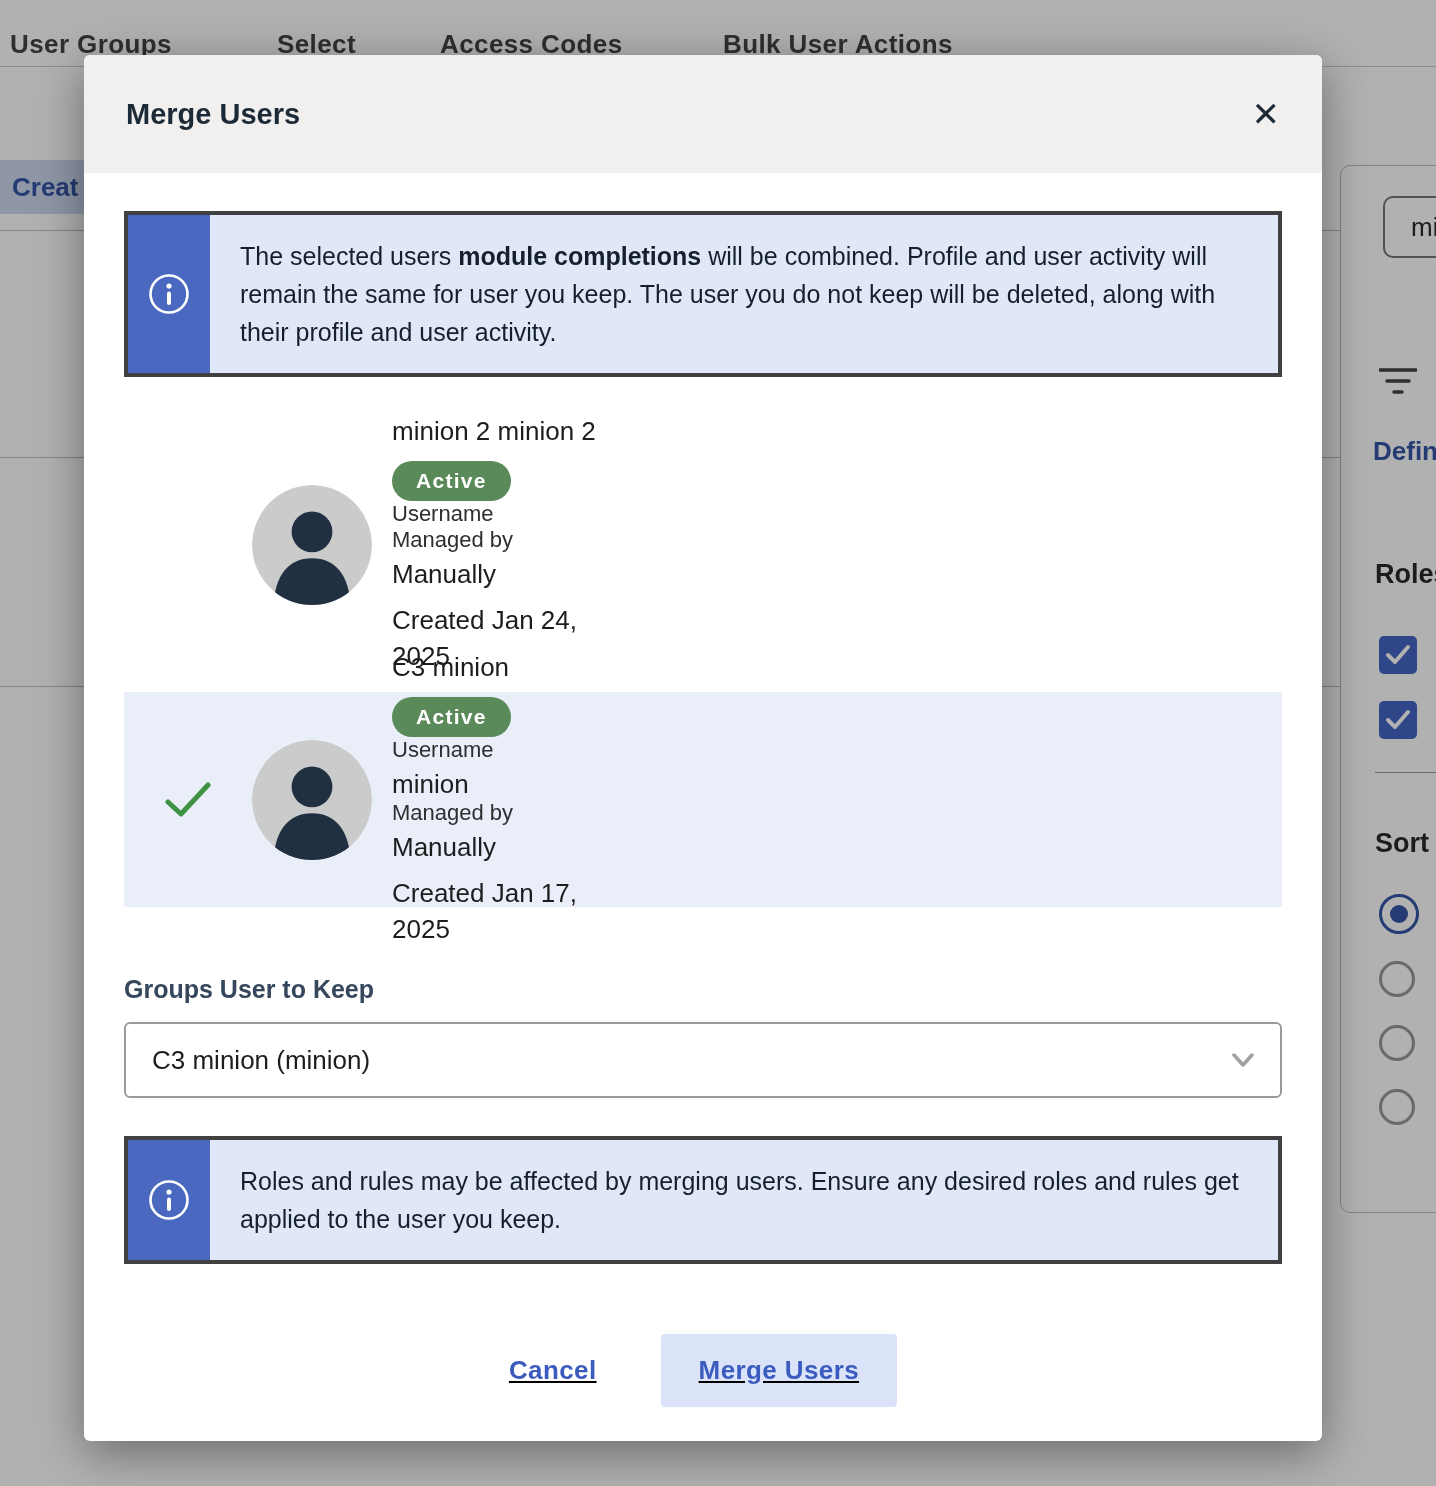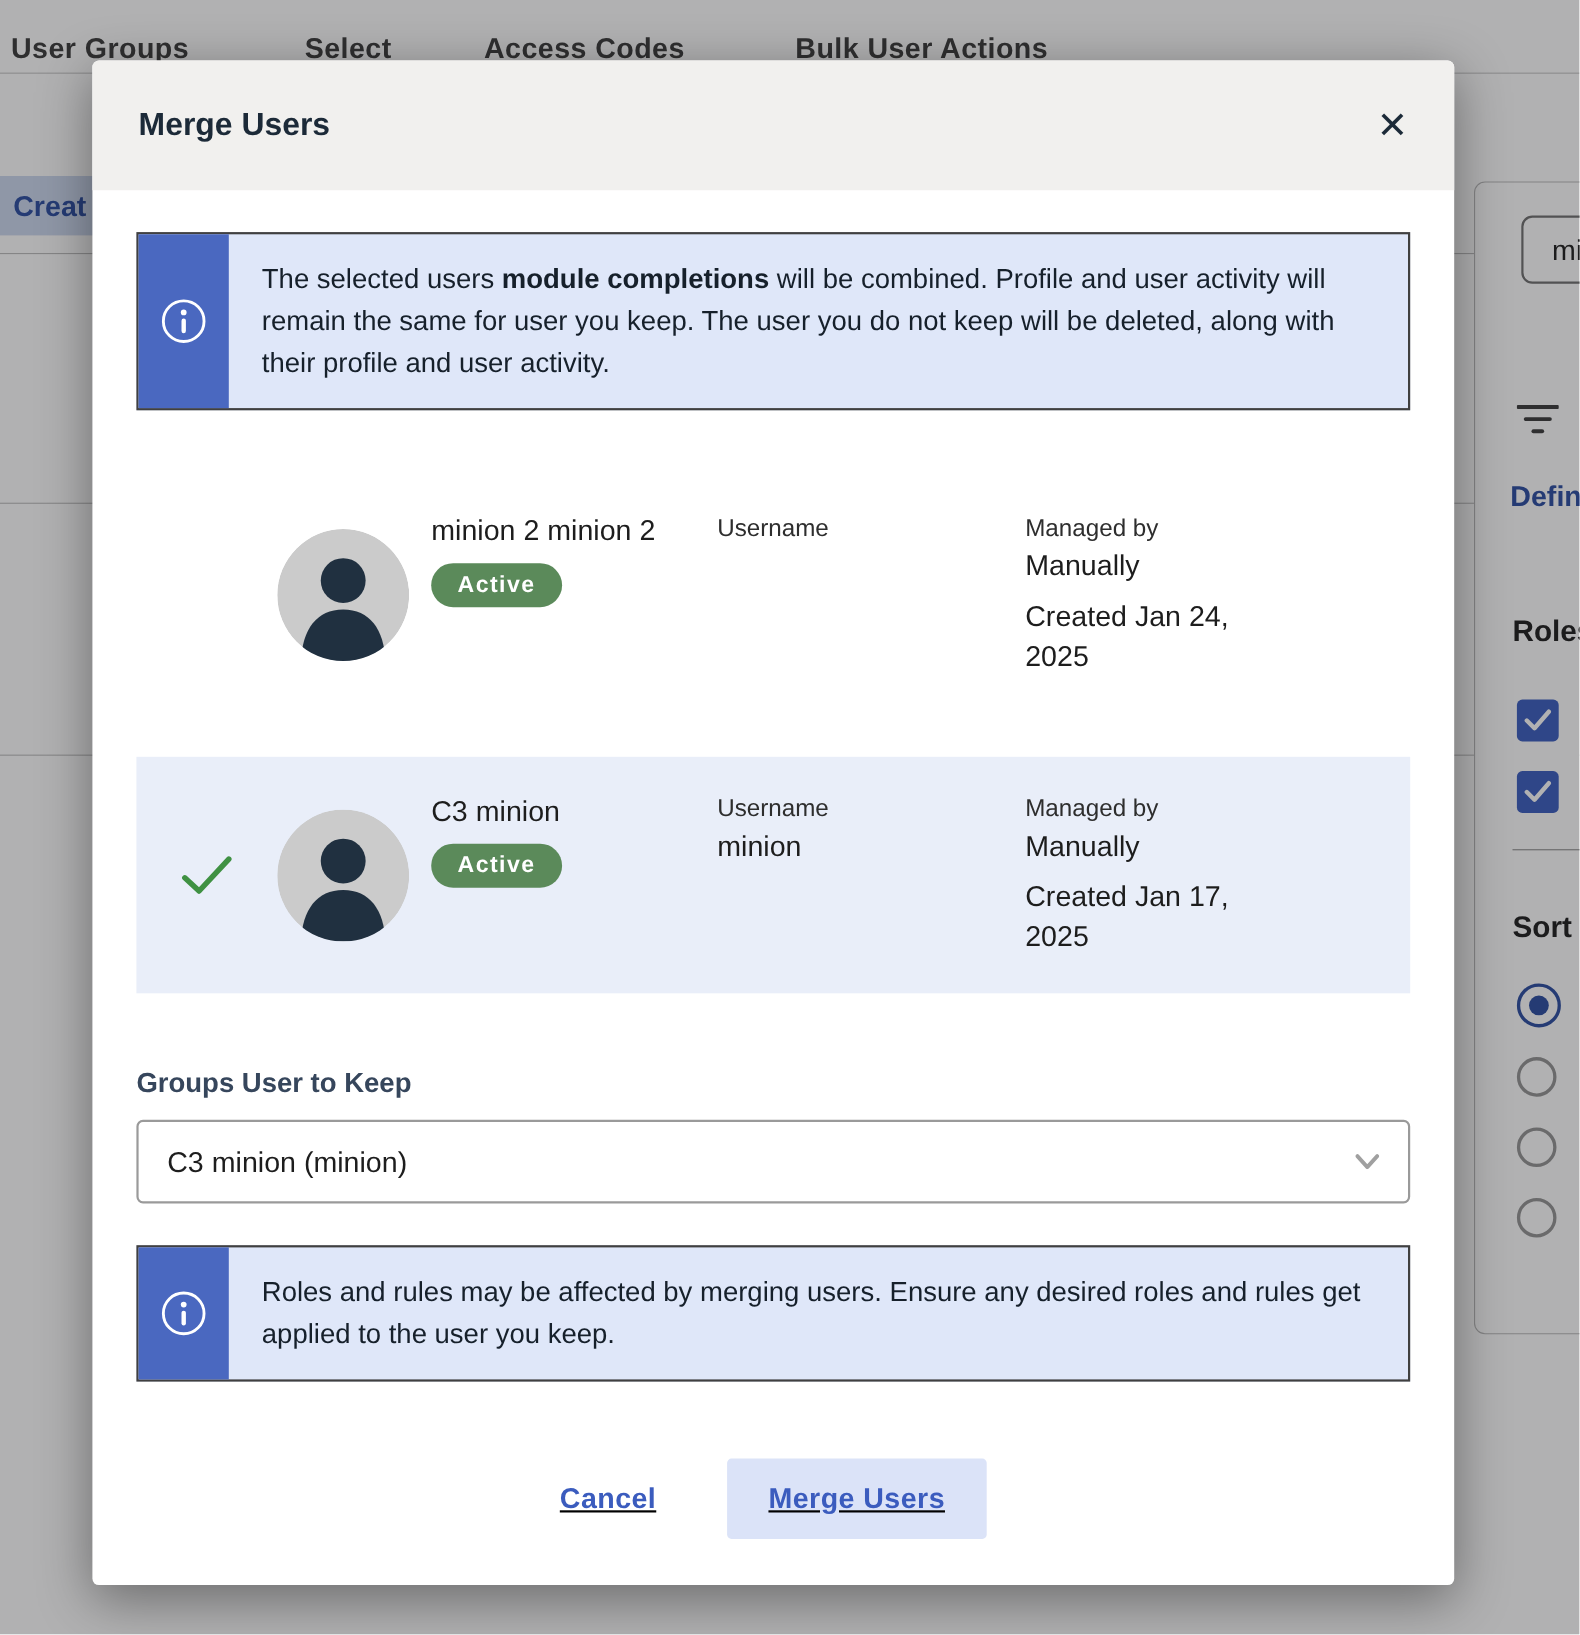--- a/index.html
+++ b/index.html
@@ -40,32 +40,32 @@
   
   .modal { position:absolute; left:84px; top:55px; width:1238px; height:1386px; background:#ffffff; border-radius:6px;
     box-shadow:0 12px 48px rgba(0,0,0,0.4); z-index:20; box-sizing:border-box; }
   .modal-header { height:118px; background:#f1f0ee; display:flex; align-items:center; justify-content:space-between;
     padding:0 42px; border-radius:6px 6px 0 0; box-sizing:border-box; }
   .modal-title { font-size:29px; font-weight:600; color:#1c2a38; }
   .modal-close { font-size:34px; color:#1c2a38; cursor:pointer; line-height:1; }
 
   .modal-body { padding:38px 40px 0; }
 
-  .banner { display:flex; border:2px solid #404040; background:#dfe7f9; box-sizing:border-box; }
+  .banner { display:flex; border:4px solid #404040; background:#dfe7f9; box-sizing:border-box; }
   .banner-icon-box { width:82px; background:#4a68c0; display:flex; align-items:center; justify-content:center; flex-shrink:0; }
   .banner-text { padding:22px 30px; font-size:25px; line-height:38px; color:#16202b; }
   .banner-text strong { font-weight:700; }
 
   .users { margin-top:60px; }
   .user-row { height:215px; display:flex; align-items:center; }
   .user-row.highlight { background:#e9eef9; }
   .user-row + .user-row { margin-top:40px; }
   .cell-check { width:128px; display:flex; align-items:center; justify-content:center; flex-shrink:0; }
   .avatar { width:120px; height:120px; border-radius:50%; overflow:hidden; flex-shrink:0; }
-  .user-info { display:flex; align-items:flex-start; margin-left:20px; }
+  .user-info { display:flex; align-items:flex-start; margin-left:20px;flex-direction:column; }
   .col-name { width:260px; }
   .user-name { font-size:26px; color:#1d1d1d; }
   .badge { display:inline-block; margin-top:14px; background:#5b8a5a; color:#ffffff; font-size:21px; font-weight:700;
     letter-spacing:1.3px; padding:8px 24px; border-radius:22px; }
   .col-username { width:280px; }
   .field-label { font-size:22px; color:#2e2e2e; }
   .field-value { font-size:26px; color:#1d1d1d; margin-top:6px; }
   .col-managed { width:225px; }
   .created { margin-top:12px; font-size:26px; line-height:36px; color:#1d1d1d; }
 

